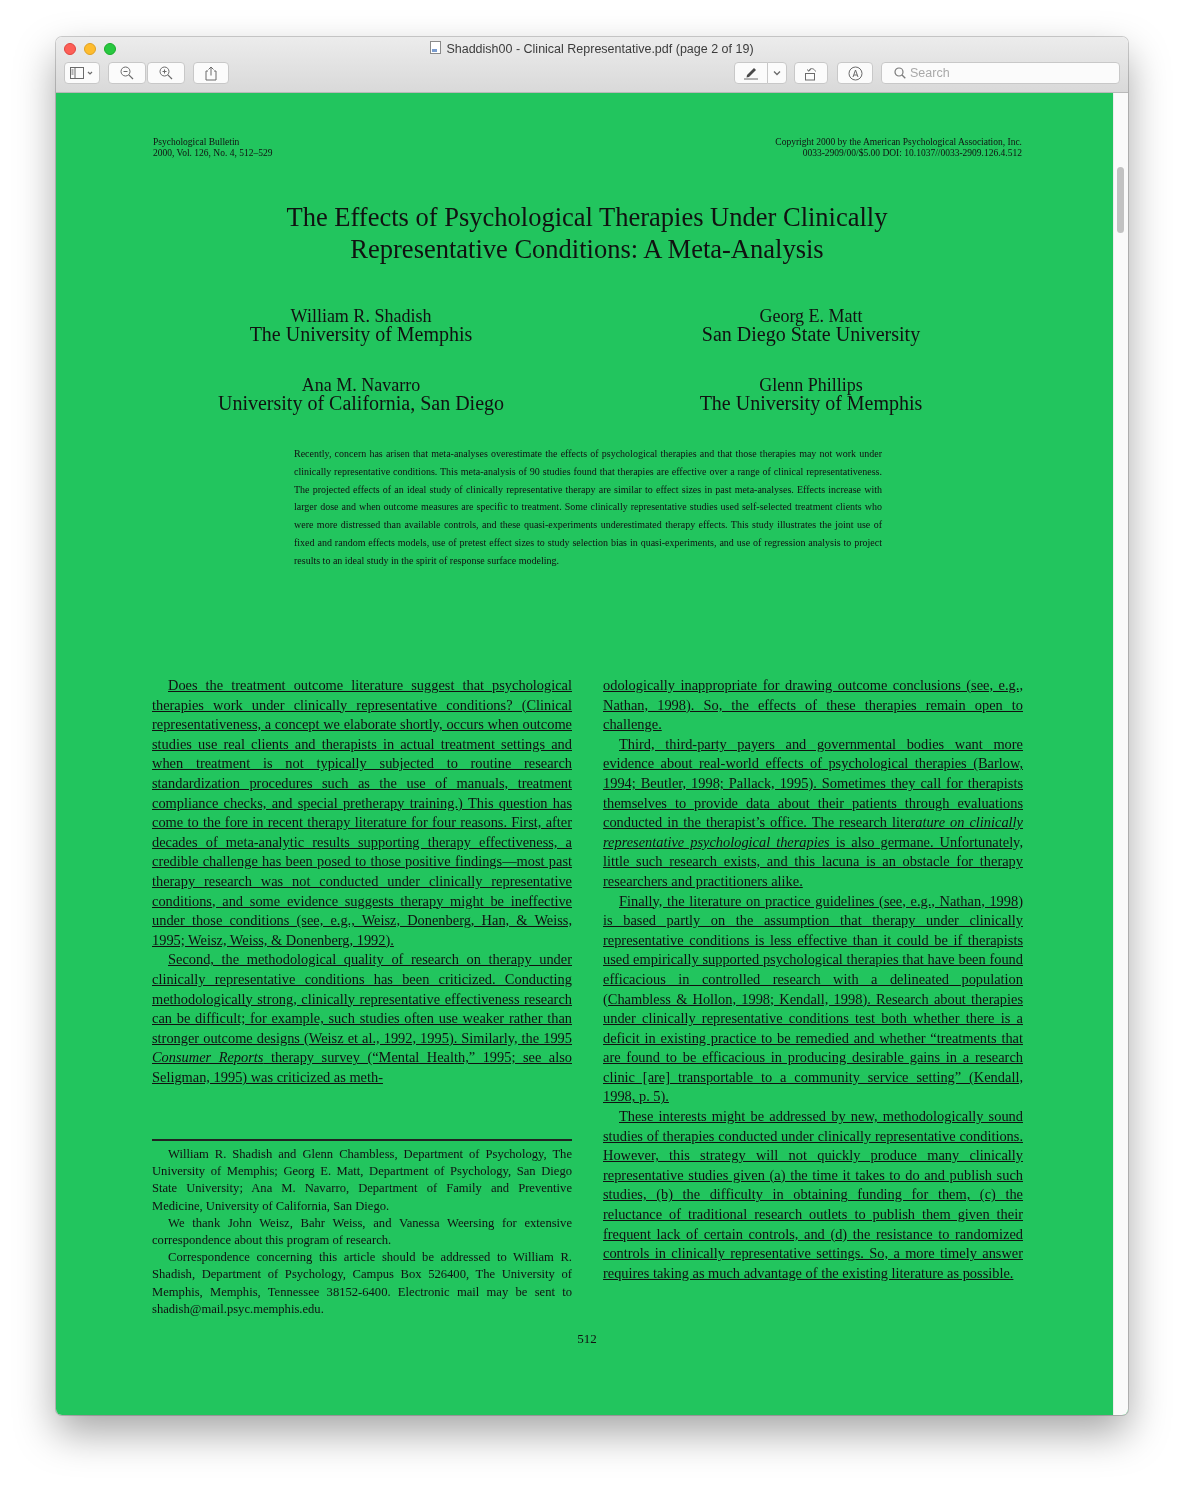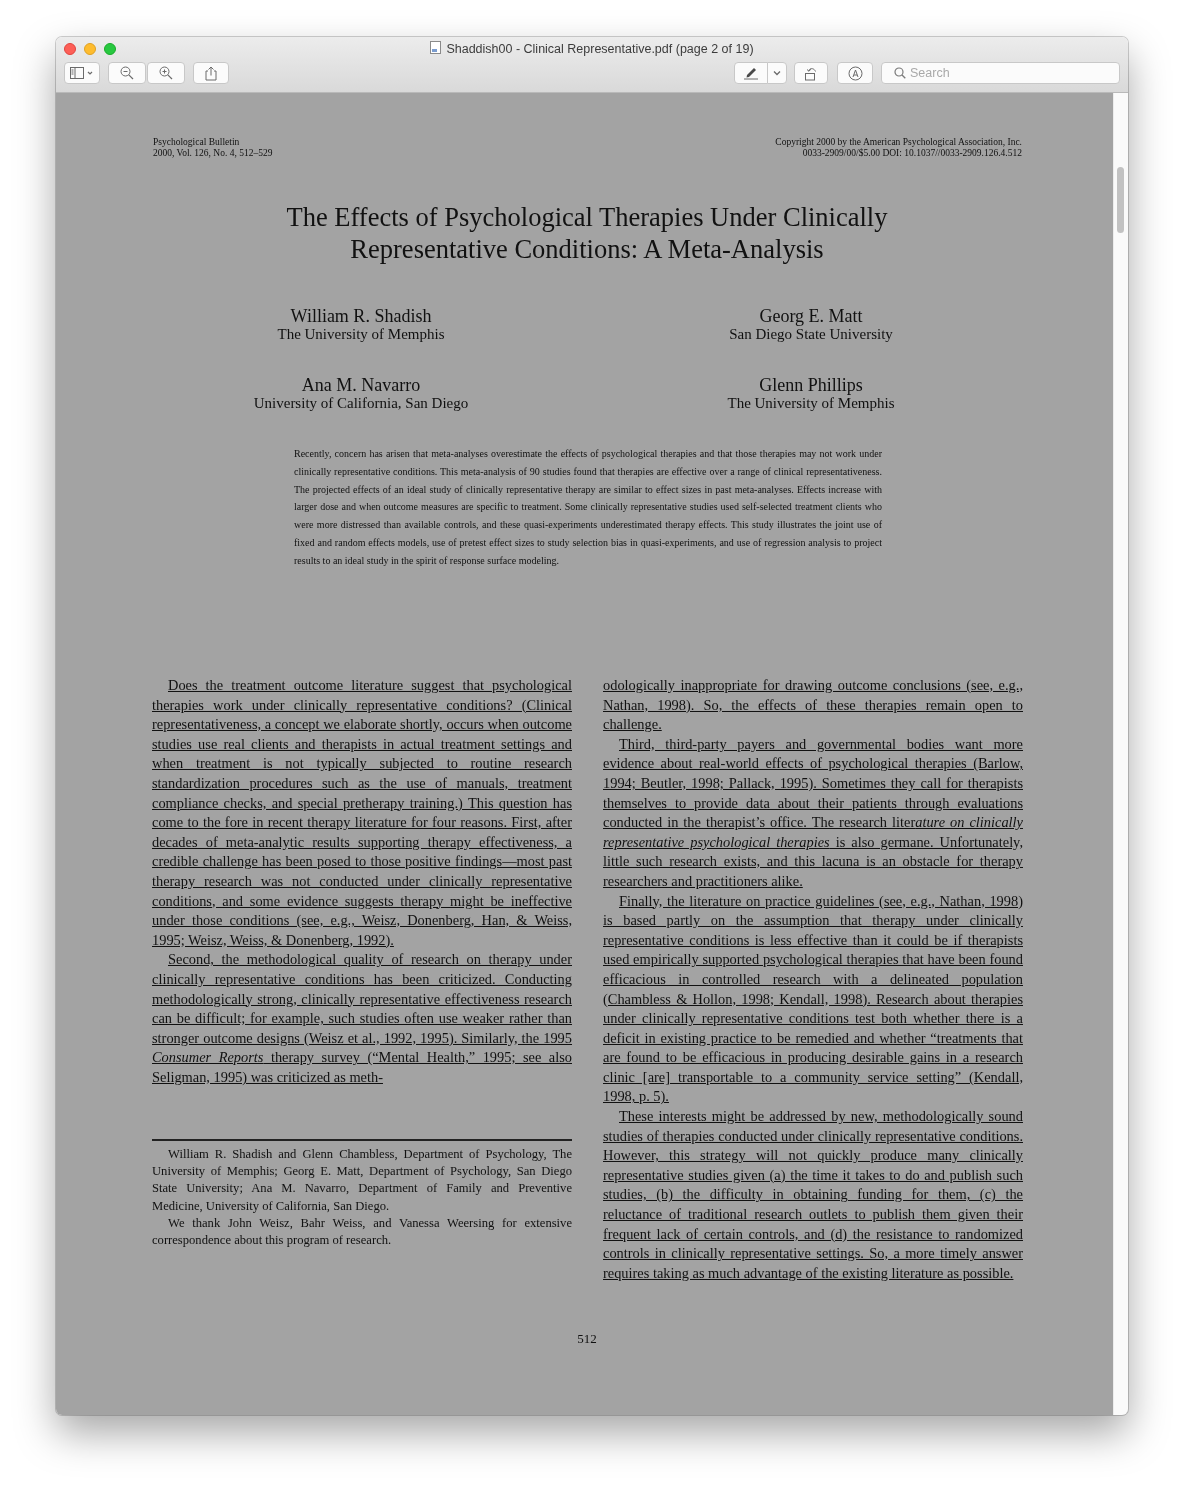--- a/index.html
+++ b/index.html
@@ -39,34 +39,34 @@
   .search {
     position:absolute; top:25px; left:825px; width:239px; height:22px; background:#fbfbfb;
     border:1px solid #c8c8c8; border-radius:4px; box-sizing:border-box;
     display:flex; align-items:center; padding-left:12px;
   }
   .search input {
     border:none; outline:none; background:transparent; font-size:12.5px; color:#333;
     font-family:"Liberation Sans", sans-serif; width:200px; margin-left:4px; padding:0;
   }
   .search input::placeholder { color:#a9a9a9; }
-  .content { position:absolute; left:0; top:56px; width:1072px; height:1322px; background:#a3a3a3; }
+  .content { position:absolute; left:0; top:56px; width:1072px; height:1322px; background:#22c55e; }
   .scroll-track { position:absolute; right:0; top:0; width:14px; height:100%; background:#fafafa; border-left:1px solid #ececec; }
   .scroll-thumb { position:absolute; left:3px; top:74px; width:7px; height:66px; border-radius:4px; background:#c2c2c2; }
 
   .page { position:absolute; left:0; top:0; width:1058px; height:1322px; color:#111; font-family:"Liberation Serif", serif; }
   .journal { position:absolute; left:97px; top:44px; font-size:9.5px; line-height:11px; }
   .copyright { position:absolute; right:92px; top:44px; font-size:9.5px; line-height:11px; text-align:right; }
   .paper-title {
     position:absolute; left:0; width:1062px; top:108px; text-align:center;
     font-size:26.5px; line-height:32px; color:#111;
   }
   .author { position:absolute; text-align:center; width:300px; }
   .author .name { font-size:18px; line-height:20px; }
-  .author .aff { font-size:15px; line-height:17px; }
+  .author .aff { font-size:20px; line-height:17px; }
   .abstract {
     position:absolute; left:238px; top:352px; width:588px; font-size:10px; line-height:17.8px;
     text-align:justify;
   }
   .col { position:absolute; font-size:14.4px; line-height:19.6px; text-align:justify; }
   .col p { margin:0; text-indent:16px;text-decoration:underline; }
   .col.left { left:96px; top:583px; width:420px; }
   .col.right { left:547px; top:583px; width:420px; }
   .col.right p.cont { text-indent:0; }
   .footnote-rule { position:absolute; left:96px; top:1046px; width:420px; height:2px; background:#222; }
@@ -191,20 +191,21 @@
 
       <div class="col left">
         <p>Does the treatment outcome literature suggest that psychological therapies work under clinically representative conditions? (Clinical representativeness, a concept we elaborate shortly, occurs when outcome studies use real clients and therapists in actual treatment settings and when treatment is not typically subjected to routine research standardization procedures such as the use of manuals, treatment compliance checks, and special pretherapy training.) This question has come to the fore in recent therapy literature for four reasons. First, after decades of meta-analytic results supporting therapy effectiveness, a credible challenge has been posed to those positive findings—most past therapy research was not conducted under clinically representative conditions, and some evidence suggests therapy might be ineffective under those conditions (see, e.g., Weisz, Donenberg, Han, &amp; Weiss, 1995; Weisz, Weiss, &amp; Donenberg, 1992).</p>
         <p><span>Second, the methodological quality of research on therapy under clinically representative conditions has been criticized. Conducting methodologically strong, clinically representative effectiveness research can be difficult; for example, such studies often use weaker rather than stronger outcome designs (Weisz et al., 1992, 1995). Similarly, the 1995 </span><em>Consumer Reports</em><span> therapy survey (“Mental Health,” 1995; see also Seligman, 1995) was criticized as meth-</span></p>
       </div>
 
       <div class="footnote-rule"></div>
       <div class="footnotes">
         <p>William R. Shadish and Glenn Chambless, Department of Psychology, The University of Memphis; Georg E. Matt, Department of Psychology, San Diego State University; Ana M. Navarro, Department of Family and Preventive Medicine, University of California, San Diego.</p>
         <p>We thank John Weisz, Bahr Weiss, and Vanessa Weersing for extensive correspondence about this program of research.</p>
+        <p>Correspondence concerning this article should be addressed to William R. Shadish, Department of Psychology, Campus Box 526400, The University of Memphis, Memphis, Tennessee 38152-6400. Electronic mail may be sent to shadish@mail.psyc.memphis.edu.</p>
       </div>
 
       <div class="col right">
         <p class="cont">odologically inappropriate for drawing outcome conclusions (see, e.g., Nathan, 1998). So, the effects of these therapies remain open to challenge.</p>
         <p><span>Third, third-party payers and governmental bodies want more evidence about real-world effects of psychological therapies (Barlow, 1994; Beutler, 1998; Pallack, 1995). Sometimes they call for therapists themselves to provide data about their patients through evaluations conducted in the therapist’s office. The research liter</span><em>ature on clinically representative psychological therapies</em><span> is also germane. Unfortunately, little such research exists, and this lacuna is an obstacle for therapy researchers and practitioners alike.</span></p>
         <p>Finally, the literature on practice guidelines (see, e.g., Nathan, 1998) is based partly on the assumption that therapy under clinically representative conditions is less effective than it could be if therapists used empirically supported psychological therapies that have been found efficacious in controlled research with a delineated population (Chambless &amp; Hollon, 1998; Kendall, 1998). Research about therapies under clinically representative conditions test both whether there is a deficit in existing practice to be remedied and whether “treatments that are found to be efficacious in producing desirable gains in a research clinic [are] transportable to a community service setting” (Kendall, 1998, p. 5).</p>
         <p>These interests might be addressed by new, methodologically sound studies of therapies conducted under clinically representative conditions. However, this strategy will not quickly produce many clinically representative studies given (a) the time it takes to do and publish such studies, (b) the difficulty in obtaining funding for them, (c) the reluctance of traditional research outlets to publish them given their frequent lack of certain controls, and (d) the resistance to randomized controls in clinically representative settings. So, a more timely answer requires taking as much advantage of the existing literature as possible.</p>
       </div>
 
       <div class="page-num">512</div>

